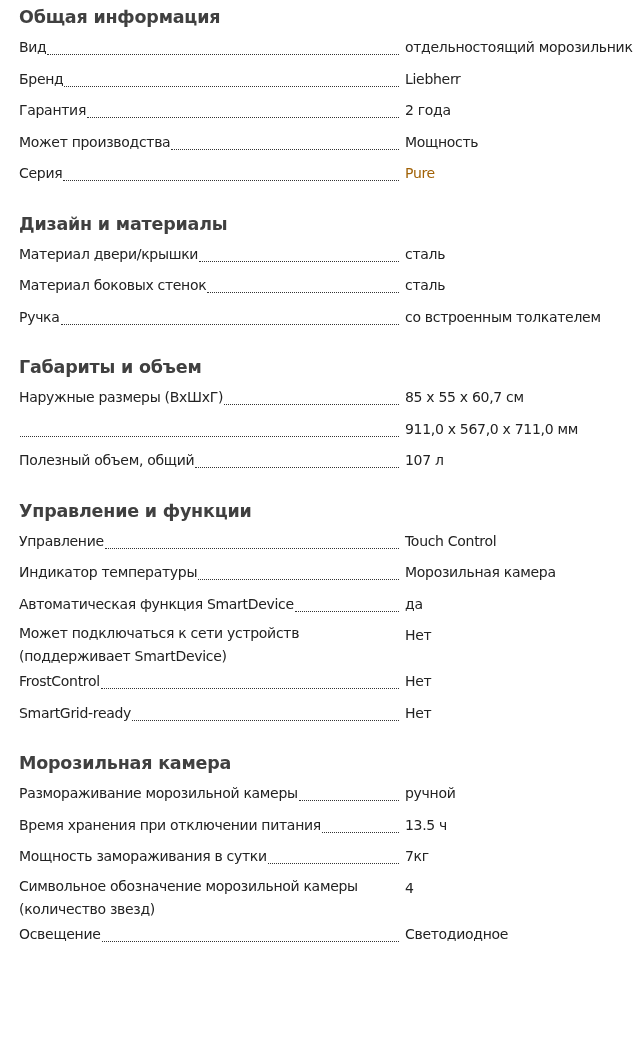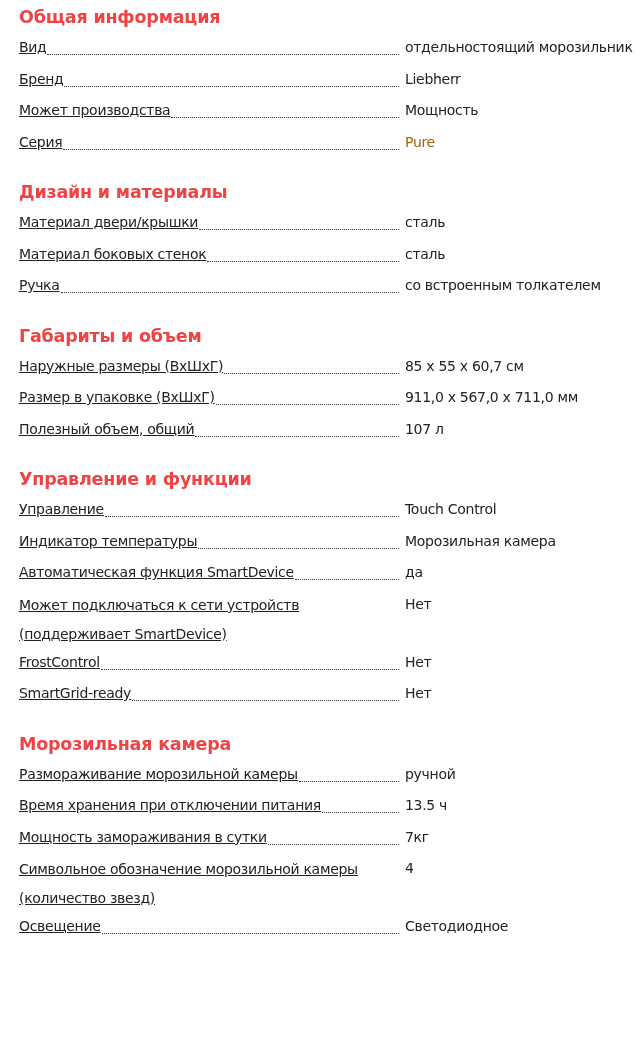--- a/index.html
+++ b/index.html
@@ -17,21 +17,21 @@
     .specs {
       position: relative;
       padding: 0 0 0 19px;
     }
     .section {
       margin: 0;
     }
     .section-title {
       font-size: 17.5px;
       font-weight: bold;
-      color: #ef4444;
+      color: #404040;
       margin: 0;
       height: 34px;
       line-height: 34px;
       letter-spacing: -0.2px;
     }
     .rows {
       margin: 0;
       padding: 0;
       list-style: none;
     }
@@ -46,34 +46,33 @@
     .row .label-wrap {
       width: 382px;
       flex: 0 0 382px;
       display: flex;
       align-items: flex-end;
       height: 27px;
     }
     .row .label {
       white-space: nowrap;
       color: #222222;
-      text-decoration: underline;
     }
     .row .leader {
       flex: 1 1 auto;
       border-bottom: 1px dotted #333333;
       margin: 0 2px 6px 1px;
       min-width: 4px;
     }
     .row.multiline .label-wrap {
       height: auto;
     }
     .row.multiline .label {
       white-space: normal;
-      line-height: 29px;
+      line-height: 23px;
       width: 382px;
     }
     .row .value {
       padding-left: 4px;
       white-space: nowrap;
       color: #222222;
     }
     .row .value.link {
       color: #a16207;
       cursor: pointer;
@@ -98,20 +97,27 @@
         </div>
         <div class="row">
           <div class="label-wrap">
             <span class="label">Бренд</span>
             <span class="leader"></span>
           </div>
           <span class="value">Liebherr</span>
         </div>
         <div class="row">
           <div class="label-wrap">
+            <span class="label">Гарантия</span>
+            <span class="leader"></span>
+          </div>
+          <span class="value">2 года</span>
+        </div>
+        <div class="row">
+          <div class="label-wrap">
             <span class="label">Может производства</span>
             <span class="leader"></span>
           </div>
           <span class="value">Мощность</span>
         </div>
         <div class="row">
           <div class="label-wrap">
             <span class="label">Серия</span>
             <span class="leader"></span>
           </div>
@@ -152,21 +158,20 @@
       <div class="rows">
         <div class="row">
           <div class="label-wrap">
             <span class="label">Наружные размеры (ВхШхГ)</span>
             <span class="leader"></span>
           </div>
           <span class="value">85 x 55 x 60,7 см</span>
         </div>
         <div class="row">
           <div class="label-wrap">
-            <span class="label">Размер в упаковке (ВхШхГ)</span>
             <span class="leader"></span>
           </div>
           <span class="value">911,0 x 567,0 x 711,0 мм</span>
         </div>
         <div class="row">
           <div class="label-wrap">
             <span class="label">Полезный объем, общий</span>
             <span class="leader"></span>
           </div>
           <span class="value">107 л</span>

